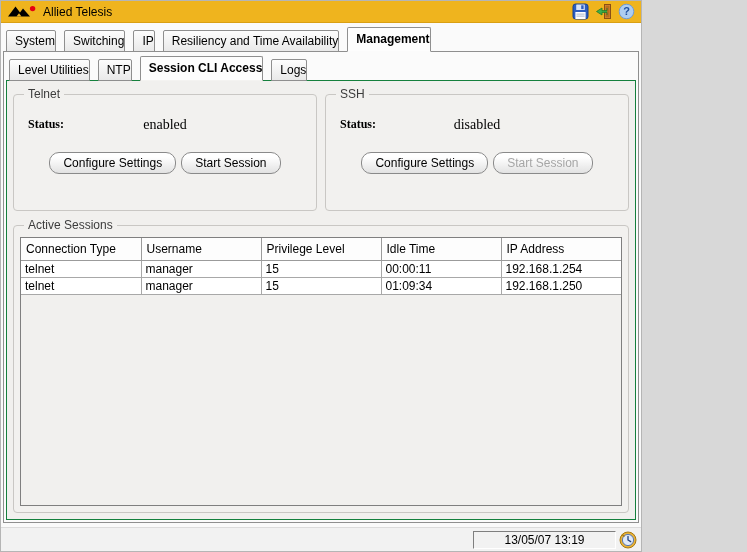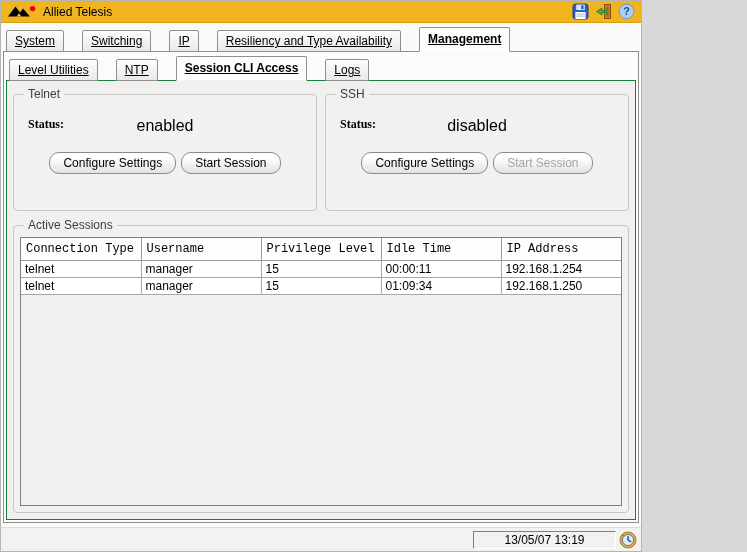--- a/index.html
+++ b/index.html
@@ -20,21 +20,21 @@
   .titlebar-icons { margin-left:auto; display:flex; gap:6px; align-items:center; }
   .tb-icon { width:17px; height:17px; display:inline-flex; cursor:pointer; }
 
   
   .content { flex:1; min-height:0; padding:4px 2px 2px 2px; display:flex; flex-direction:column; background:#fafafa; }
 
   .tabrow { display:flex; align-items:flex-end; padding-left:3px; margin-bottom:-1px; position:relative; z-index:2; flex:none; }
   .tab {
     border:1px solid #8F8F8F; border-radius:2px 2px 0 0;
     background:linear-gradient(#fdfdfd,#e9e9e9);
-    padding:3px 8px 3px 8px; margin-right:18px; white-space:nowrap; cursor:pointer;text-decoration:underline;
+    padding:3px 0 3px 8px; margin-right:8px; white-space:nowrap; cursor:pointer;
   }
   .tab.active { background:#fdfdfd; font-weight:bold; border-bottom-color:#fbfbfb; padding-top:4px; padding-bottom:5px; }
   .subtab.active { border-bottom-color:#f4f3f1; }
 
   .main-panel {
     flex:1; min-height:0; border:1px solid #8F8F8F; background:#fbfbfb;
     padding:4px 2px 2px 2px; display:flex; flex-direction:column; position:relative; z-index:1;
   }
   .sub-panel {
     flex:1; min-height:0; border:1px solid #15803d; background:#F1F0EE;
@@ -48,38 +48,38 @@
   }
   legend { font-size:12px; color:#3c3c3c; padding:0 4px; margin-left:4px; }
   .fieldset-row { display:flex; gap:8px; flex:none; padding:0 2px; }
   .service-box { flex:1; height:124px; }
 
   .status-row { position:relative; margin-top:14px; height:18px; }
   .status-label {
     position:absolute; left:8px; top:0;
     font-family:"Liberation Serif", serif; font-weight:bold; font-size:12px;
   }
-  .status-value { text-align:center; font-family:Liberation Sans, sans-serif; font-size:16px; }
+  .status-value { text-align:center; font-family:Liberation Serif, serif; font-size:14px; }
 
   .button-row { margin-top:17px; display:flex; justify-content:center; gap:5px; }
   button.ui-btn {
     font-family:"Liberation Sans", sans-serif; font-size:12px; color:#000;
     padding:3px 13px; border:1px solid #8a8a8a; border-radius:10px;
     background:linear-gradient(#ffffff 20%, #e2e2e2);
     box-shadow:inset 0 1px 0 #fff; cursor:pointer; white-space:nowrap;
   }
   button.ui-btn:disabled { color:#a6a6a6; cursor:default; }
 
   
   .sessions-box { flex:1; min-height:0; margin:7px 2px 2px 2px; display:flex; flex-direction:row; }
   .table-wrap { flex:1; min-height:0; border:1px solid #7f7f7f; background:#F1F0EE; margin:3px 0 4px 0; overflow:hidden; }
   table.sessions { width:100%; border-collapse:collapse; table-layout:fixed; font-size:12px; }
   table.sessions th {
     background:#FDFDFD; border:1px solid #9b9b9b; border-top:none;
-    font-weight:normal; text-align:left; padding:4px 5px; height:22px; cursor:pointer;font-family:Liberation Mono, monospace;
+    font-weight:normal; text-align:left; padding:4px 5px; height:22px; cursor:pointer;
   }
   table.sessions th:first-child { border-left:none; }
   table.sessions th:last-child { border-right:none; }
   table.sessions td {
     background:#ffffff; border:1px solid #a8a8a8; padding:1px 4px; height:16px;
     overflow:hidden; white-space:nowrap;
   }
   table.sessions td:first-child { border-left:none; }
   table.sessions td:last-child { border-right:none; }
 
@@ -136,21 +136,21 @@
       </span>
     </span>
   </div>
 
   <div class="content">
 
     <div class="tabrow">
       <span class="tab">System</span>
       <span class="tab">Switching</span>
       <span class="tab">IP</span>
-      <span class="tab">Resiliency and Type Availability</span>
+      <span class="tab">Resiliency and Time Availability</span>
       <span class="tab active">Management</span>
     </div>
 
     <div class="main-panel">
 
       <div class="tabrow">
         <span class="tab subtab">Level Utilities</span>
         <span class="tab subtab">NTP</span>
         <span class="tab subtab active">Session CLI Access</span>
         <span class="tab subtab">Logs</span>

